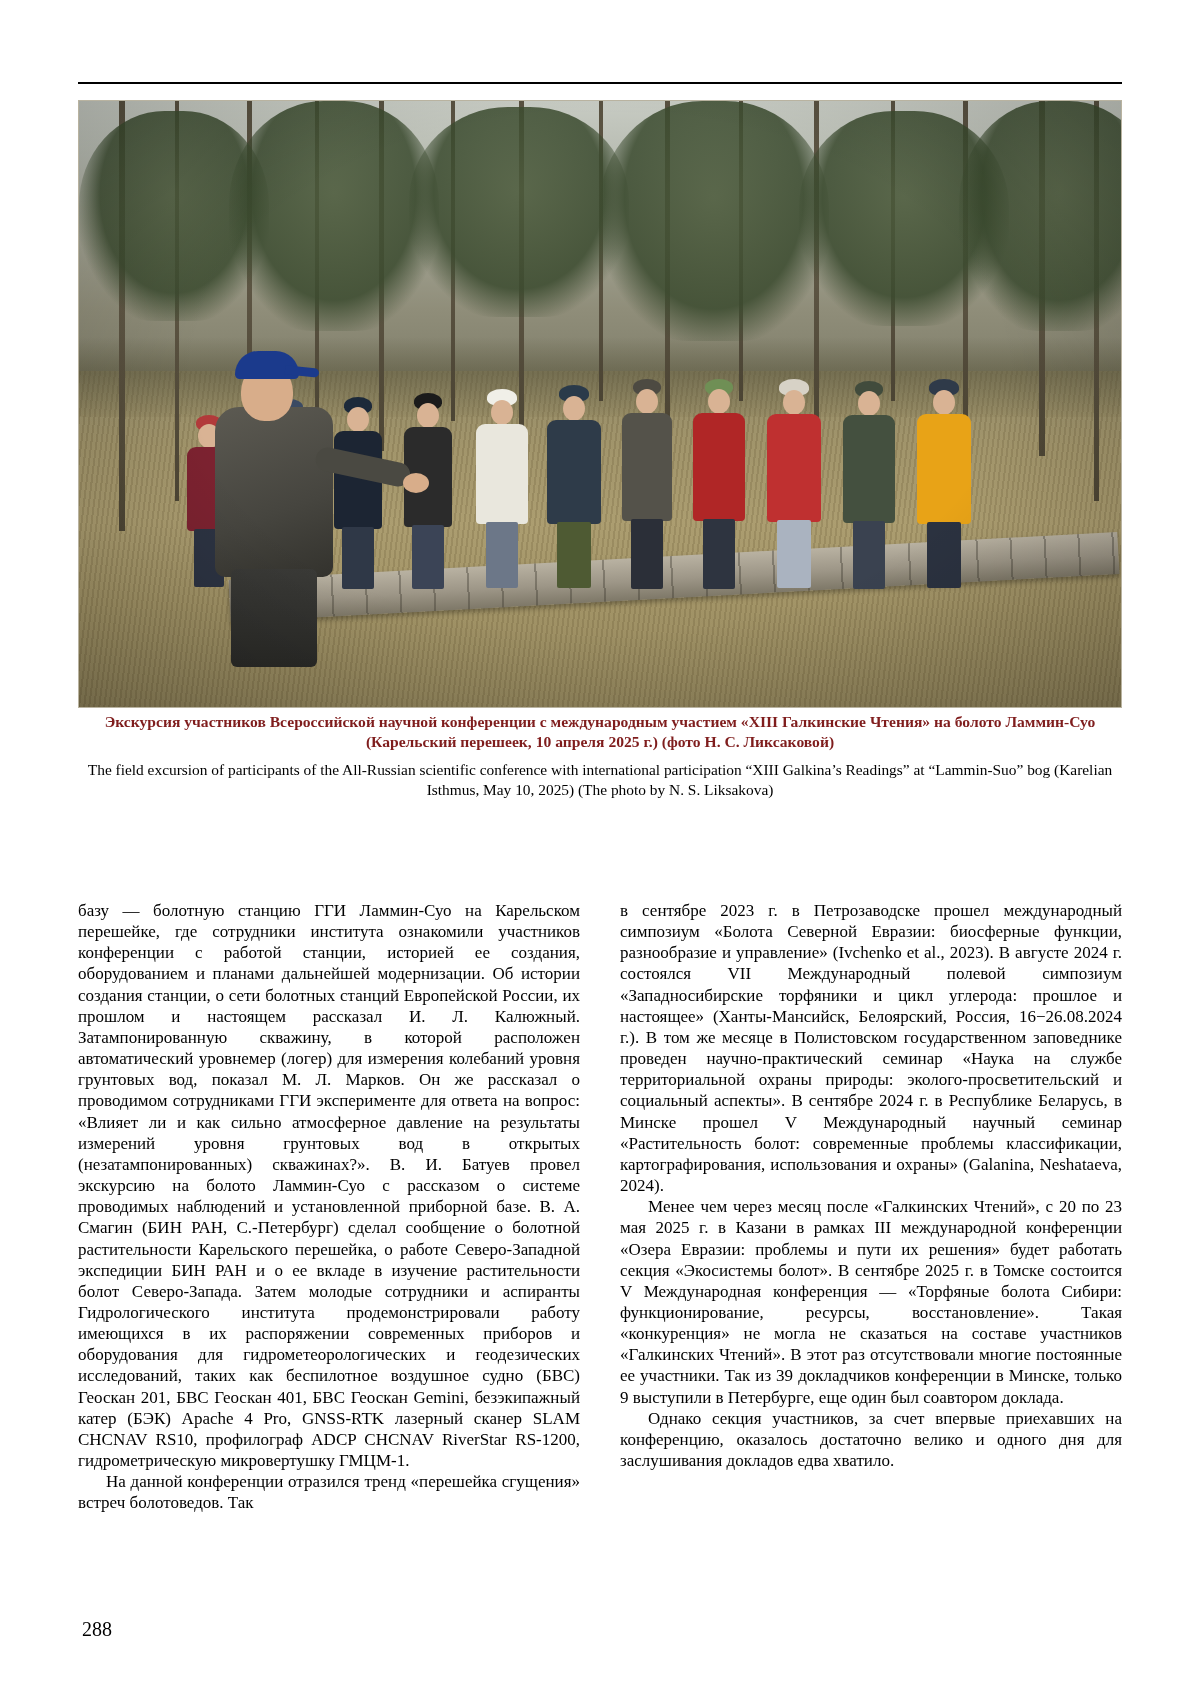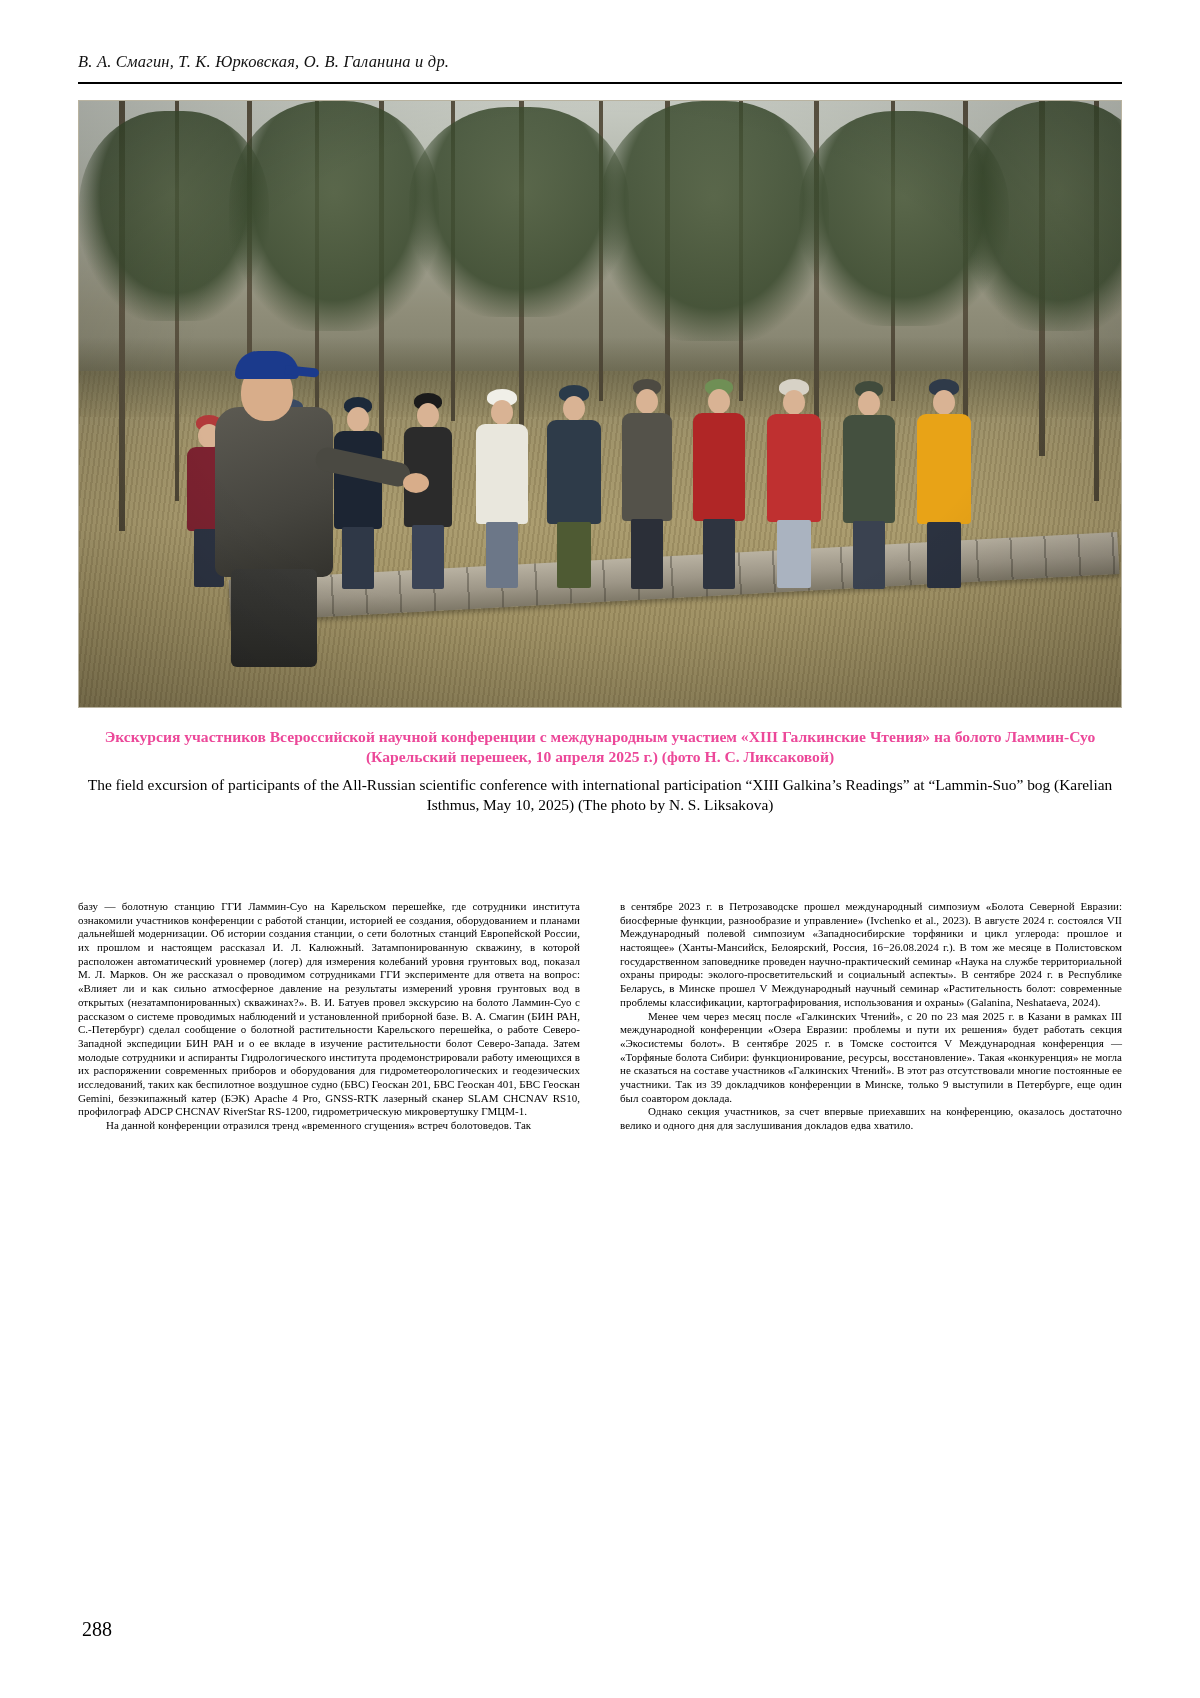--- a/index.html
+++ b/index.html
@@ -217,27 +217,27 @@
     border-radius: 50%;
   }
   .ph-vignette{
     position:absolute; inset:0;
     background: radial-gradient(ellipse at 50% 45%, rgba(0,0,0,0) 55%, rgba(0,0,0,.22) 100%);
     pointer-events:none;
   }
   
   .caption-ru {
     width: 1044px;
-    margin-top: 19px;
+    margin-top: 4px;
     text-align: center;
     font-family: "Liberation Serif", serif;
     font-weight: bold;
     font-size: 15.6px;
     line-height: 1.30;
-    color: #ec4899;
+    color: #7f1d1d;
   }
   .caption-en {
     width: 1044px;
     margin-top: 7px;
     text-align: center;
     font-family: "Liberation Serif", serif;
     font-size: 15.4px;
     line-height: 1.32;
     color: #000;
   }
@@ -246,21 +246,21 @@
     position: absolute;
     left: 78px;
     top: 900px;
     width: 1044px;
     display: flex;
     gap: 40px;
   }
   .col {
     width: 502px;
     font-family: "Liberation Serif", serif;
-    font-size: 11px;
+    font-size: 17px;
     line-height: 1.245;
     text-align: justify;
     text-justify: inter-word;
     hyphens: manual;
   }
   .col p {
     margin: 0;
     text-indent: 28px;
   }
   .col p.noindent {
@@ -274,21 +274,20 @@
     font-family: "Liberation Serif", serif;
     font-size: 20px;
     color: #000;
   }
 </style>
 </head>
 <body>
 
 <div class="page">
 
-  <div class="running-head">В. А. Смагин, Т. К. Юрковская, О. В. Галанина и др.</div>
   <div class="rule"></div>
 
   <div class="figure">
 
     <div class="photo">
       <div class="ph-sky"></div>
       <div class="ph-ground"></div>
       <div class="horizon-brush"></div>
 
       <div class="trunk" style="left:40px;height:430px;width:6px;"></div>
@@ -405,21 +404,21 @@
       <div class="ph-vignette"></div>
     </div>
 
     <div class="caption-ru">Экскурсия участников Всероссийской научной конференции с международным участием «XIII Галкинские Чтения» на болото Ламмин-Суо (Карельский перешеек, 10 апреля 2025 г.) (фото Н. С. Ликсаковой)</div>
     <div class="caption-en">The field excursion of participants of the All-Russian scientific conference with international participation “XIII Galkina’s Readings” at “Lammin-Suo” bog (Karelian Isthmus, May 10, 2025) (The photo by N. S. Liksakova)</div>
   </div>
 
   <div class="columns">
     <div class="col">
       <p class="noindent">базу — болотную станцию ГГИ Ламмин-Суо на Карельском перешейке, где сотрудники института ознакомили участников конференции с работой станции, историей ее создания, оборудованием и планами дальнейшей модернизации. Об истории создания станции, о сети болотных станций Европейской России, их прошлом и настоящем рассказал И. Л. Калюжный. Затампонированную скважину, в которой расположен автоматический уровнемер (логер) для измерения колебаний уровня грунтовых вод, показал М. Л. Марков. Он же рассказал о проводимом сотрудниками ГГИ эксперименте для ответа на вопрос: «Влияет ли и как сильно атмосферное давление на результаты измерений уровня грунтовых вод в открытых (незатампонированных) скважинах?». В. И. Батуев провел экскурсию на болото Ламмин-Суо с рассказом о системе проводимых наблюдений и установленной приборной базе. В. А. Смагин (БИН РАН, С.-Петербург) сделал сообщение о болотной растительности Карельского перешейка, о работе Северо-Западной экспедиции БИН РАН и о ее вкладе в изучение растительности болот Северо-Запада. Затем молодые сотрудники и аспиранты Гидрологического института продемонстрировали работу имеющихся в их распоряжении современных приборов и оборудования для гидрометеорологических и геодезических исследований, таких как беспилотное воздушное судно (БВС) Геоскан 201, БВС Геоскан 401, БВС Геоскан Gemini, безэкипажный катер (БЭК) Apache 4 Pro, GNSS-RTK лазерный сканер SLAM CHCNAV RS10, профилограф ADCP CHCNAV RiverStar RS-1200, гидрометрическую микровертушку ГМЦМ-1.</p>
-      <p>На данной конференции отразился тренд «временного сгущения» встреч болотоведов. Так</p>
+      <p>На данной конференции отразился тренд «перешейка сгущения» встреч болотоведов. Так</p>
     </div>
     <div class="col">
       <p class="noindent">в сентябре 2023 г. в Петрозаводске прошел международный симпозиум «Болота Северной Евразии: биосферные функции, разнообразие и управление» (Ivchenko et al., 2023). В августе 2024 г. состоялся VII Международный полевой симпозиум «Западносибирские торфяники и цикл углерода: прошлое и настоящее» (Ханты-Мансийск, Белоярский, Россия, 16−26.08.2024 г.). В том же месяце в Полистовском государственном заповеднике проведен научно-практический семинар «Наука на службе территориальной охраны природы: эколого-просветительский и социальный аспекты». В сентябре 2024 г. в Республике Беларусь, в Минске прошел V Международный научный семинар «Растительность болот: современные проблемы классификации, картографирования, использования и охраны» (Galanina, Neshataeva, 2024).</p>
       <p>Менее чем через месяц после «Галкинских Чтений», с 20 по 23 мая 2025 г. в Казани в рамках III международной конференции «Озера Евразии: проблемы и пути их решения» будет работать секция «Экосистемы болот». В сентябре 2025 г. в Томске состоится V Международная конференция — «Торфяные болота Сибири: функционирование, ресурсы, восстановление». Такая «конкуренция» не могла не сказаться на составе участников «Галкинских Чтений». В этот раз отсутствовали многие постоянные ее участники. Так из 39 докладчиков конференции в Минске, только 9 выступили в Петербурге, еще один был соавтором доклада.</p>
       <p>Однако секция участников, за счет впервые приехавших на конференцию, оказалось достаточно велико и одного дня для заслушивания докладов едва хватило.</p>
     </div>
   </div>
 
   <div class="folio">288</div>
 

